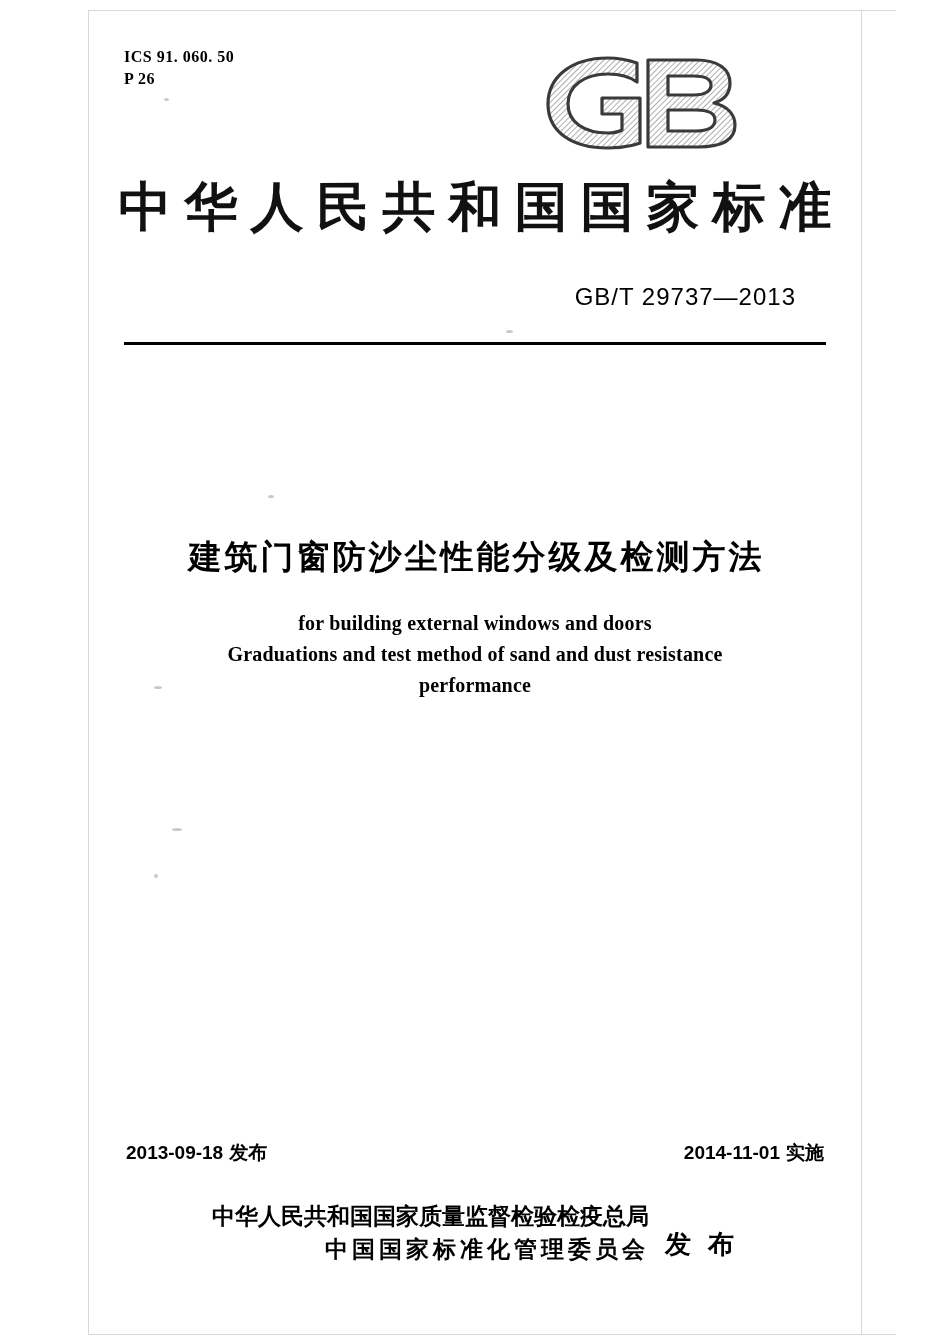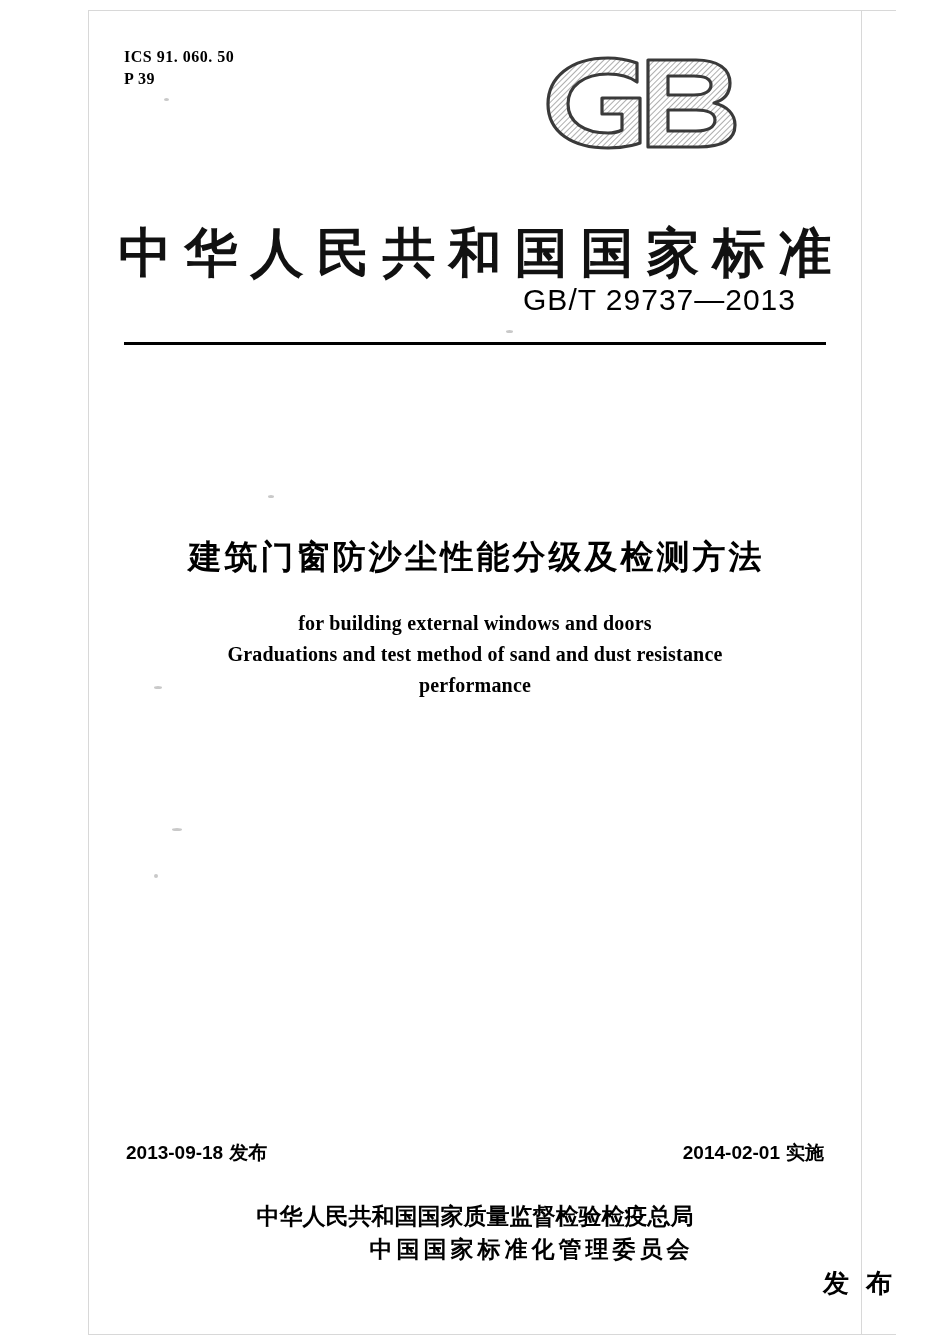--- a/index.html
+++ b/index.html
@@ -56,29 +56,28 @@
     left: 0;
     right: 0;
     top: 172px;
     text-align: center;
     font-family: "DejaVu Sans", sans-serif;
     font-weight: bold;
     font-size: 53px;
     letter-spacing: 13px;
     text-indent: 13px;
     color: #111;
-    margin-top: 46px;
   }
 
   .std-number {
     position: absolute;
     right: 100px;
     top: 283px;
     font-family: "Liberation Sans", sans-serif;
-    font-size: 30px;
+    font-size: 24px;
     letter-spacing: 1px;
   }
 
   .rule {
     position: absolute;
     left: 70px;
     right: 70px;
     top: 342px;
     height: 3px;
     background: #000;
@@ -132,21 +131,20 @@
   }
 
   .issuer {
     position: absolute;
     left: 0;
     right: 0;
     top: 1200px;
     display: flex;
     justify-content: center;
     align-items: center;
-    flex-direction: column;
   }
   .issuer-lines {
     text-align: center;
     font-family: "DejaVu Sans", sans-serif;
     font-weight: bold;
     font-size: 23px;
     line-height: 33px;
   }
   .issuer-line2 { letter-spacing: 4px; text-indent: 4px; text-align: right; }
   .issuer-publish {
@@ -171,21 +169,21 @@
 
 <div class="page">
 
   <div class="frame-line frame-left"></div>
   <div class="frame-line frame-right"></div>
   <div class="frame-line frame-top"></div>
   <div class="frame-line frame-bottom"></div>
 
   <div class="ics">
     <div>ICS 91. 060. 50</div>
-    <div>P 39</div>
+    <div>P 26</div>
   </div>
 
   <div class="gb-logo">
     <svg width="215" height="110" viewBox="0 0 215 110" xmlns="http://www.w3.org/2000/svg">
       <defs>
         <pattern id="hatch" width="4" height="4" patternUnits="userSpaceOnUse" patternTransform="rotate(45)">
           <rect width="4" height="4" fill="#ffffff"></rect>
           <line x1="0" y1="0" x2="0" y2="4" stroke="#9a9a9a" stroke-width="1.6"></line>
         </pattern>
       </defs>
@@ -209,21 +207,21 @@
   <div class="doc-title-en">
     <div>for building external windows and doors</div>
     <div>Graduations and test method of sand and dust resistance performance</div>
   </div>
 
   <div class="dates">
     <div class="date-item">
       <span class="num">2013-09-18</span><span class="cn">发布</span>
     </div>
     <div class="date-item">
-      <span class="num">2014-02-01</span><span class="cn">实施</span>
+      <span class="num">2014-11-01</span><span class="cn">实施</span>
     </div>
   </div>
 
   <div class="issuer">
     <div class="issuer-lines">
       <div>中华人民共和国国家质量监督检验检疫总局</div>
       <div class="issuer-line2">中国国家标准化管理委员会</div>
     </div>
     <div class="issuer-publish">发 布</div>
   </div>

